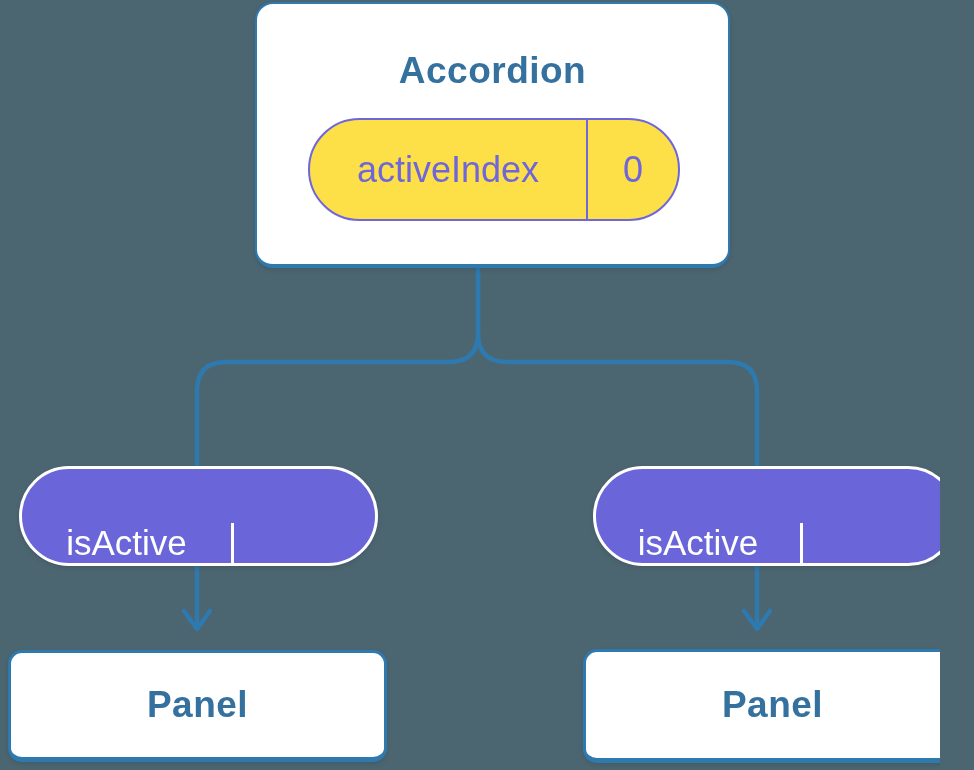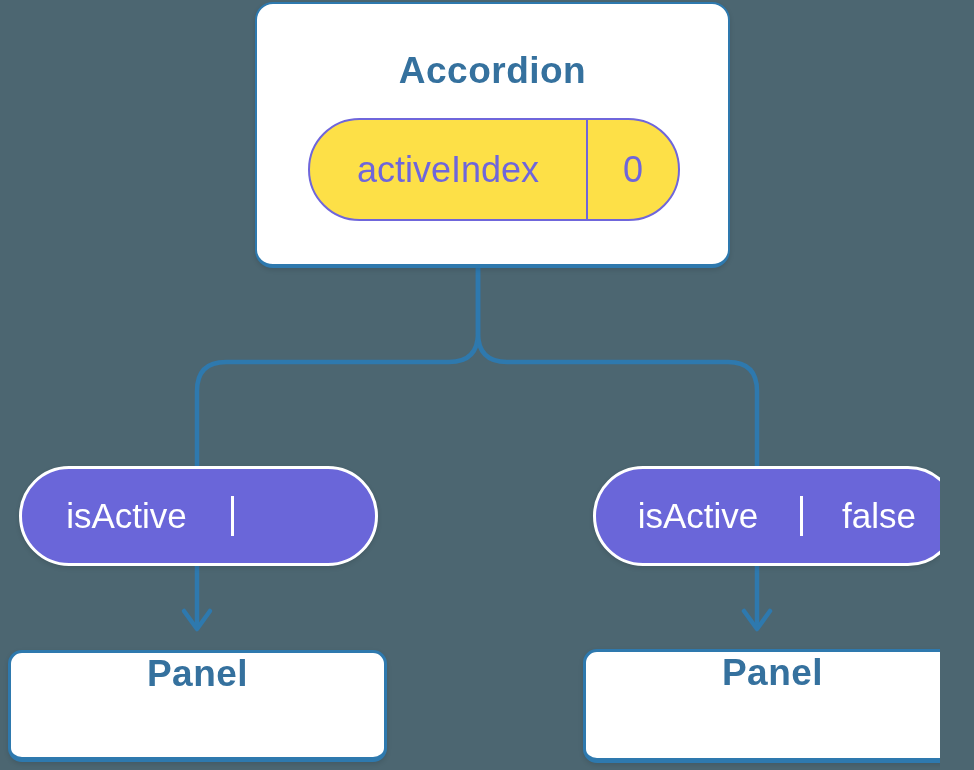--- a/index.html
+++ b/index.html
@@ -68,21 +68,21 @@
   .state-pill .seg-value {
     flex: 1;
     display: flex; align-items: center; justify-content: center;
   }
   .prop-pill {
     position: absolute;
     height: 100px;
     background: var(--purple-fill);
     border: 3px solid #ffffff;
     border-radius: 50px;
-    display: flex; align-items: center;
+    display: flex; align-items: flex-end;
     color: var(--pill-text-light);
     font-size: 35px;
     z-index: 2;
     box-shadow: 0 2px 5px rgba(0,0,0,0.12);
   }
   .prop-pill .seg-label {
     display: flex; align-items: center; justify-content: center;
     border-right: 3px solid #ffffff;
   }
   .prop-pill .seg-value {
@@ -90,21 +90,21 @@
     display: flex; align-items: center; justify-content: center;
   }
   .prop-pill-left { left: 19px; top: 466px; width: 359px; }
   .prop-pill-left .seg-label { width: 212px; }
   .prop-pill-right { left: 593px; top: 466px; width: 365px; }
   .prop-pill-right .seg-label { width: 207px; }
   .panel-card {
     border-radius: 14px;
     border-width: 3px;
     border-bottom-width: 5px;
-    display: flex; align-items: flex-start; justify-content: center;
+    display: flex; align-items: center; justify-content: center;
     font-size: 37px; font-weight: bold;
     color: var(--node-text);
     letter-spacing: 0.5px;
   }
   .panel-left { left: 8px; top: 650px; width: 379px; height: 112px; }
   .panel-right { left: 583px; top: 649px; width: 379px; height: 114px; }
 </style>
 </head>
 <body>
 
@@ -126,21 +126,20 @@
       <div class="seg-value">0</div>
     </div>
   </div>
 
   <div class="prop-pill prop-pill-left">
     <div class="seg-label">isActive</div>
   </div>
 
   <div class="prop-pill prop-pill-right">
     <div class="seg-label">isActive</div>
-    <div class="seg-value">false</div>
   </div>
 
   <div class="card panel-card panel-left">
     <div>Panel</div>
   </div>
 
   <div class="card panel-card panel-right">
     <div>Panel</div>
   </div>
 

